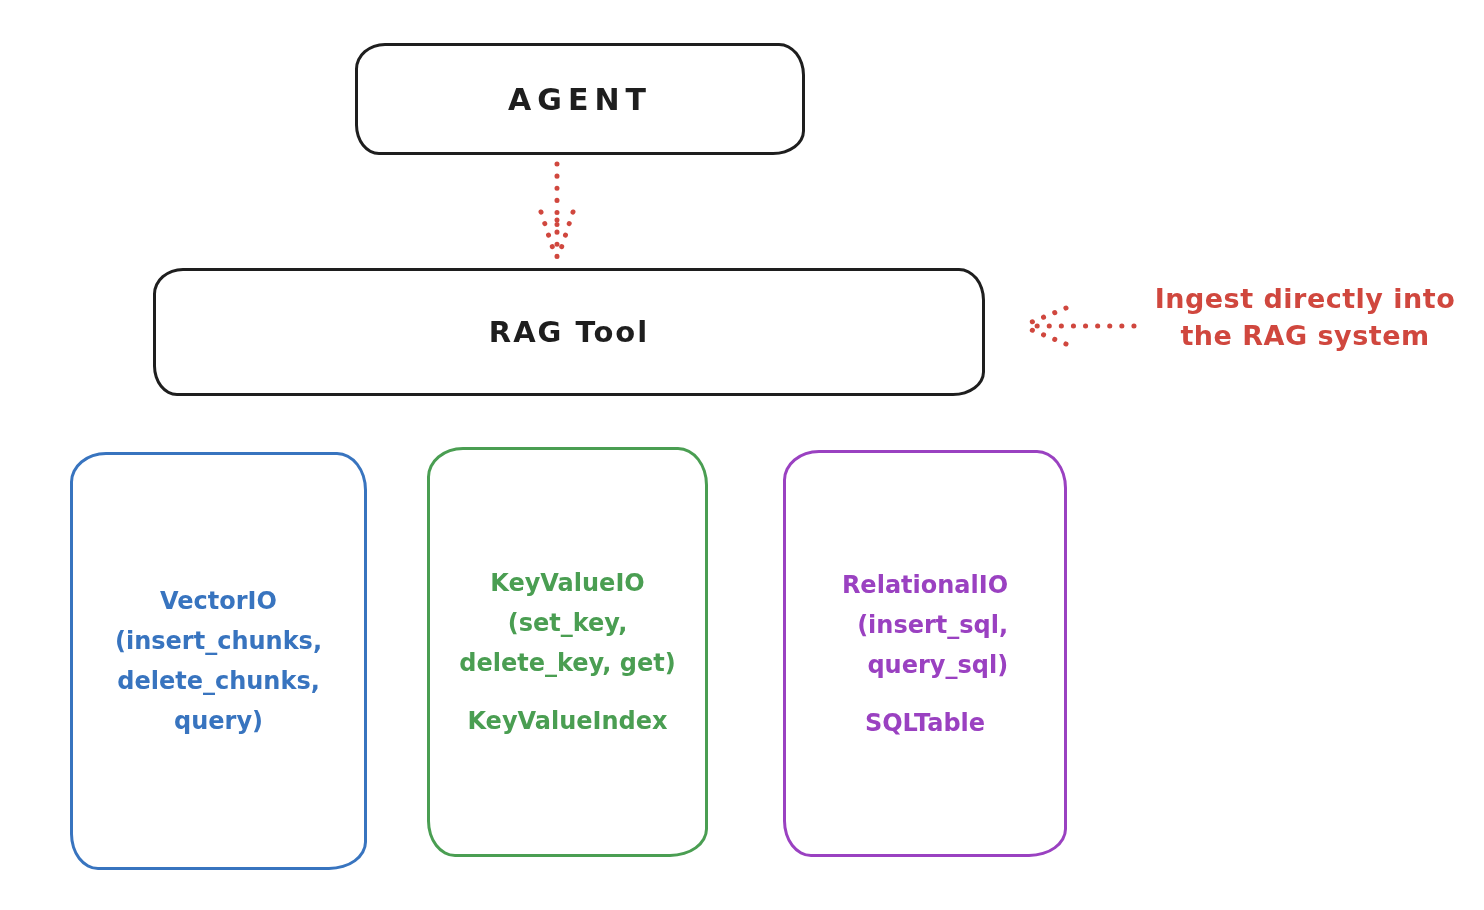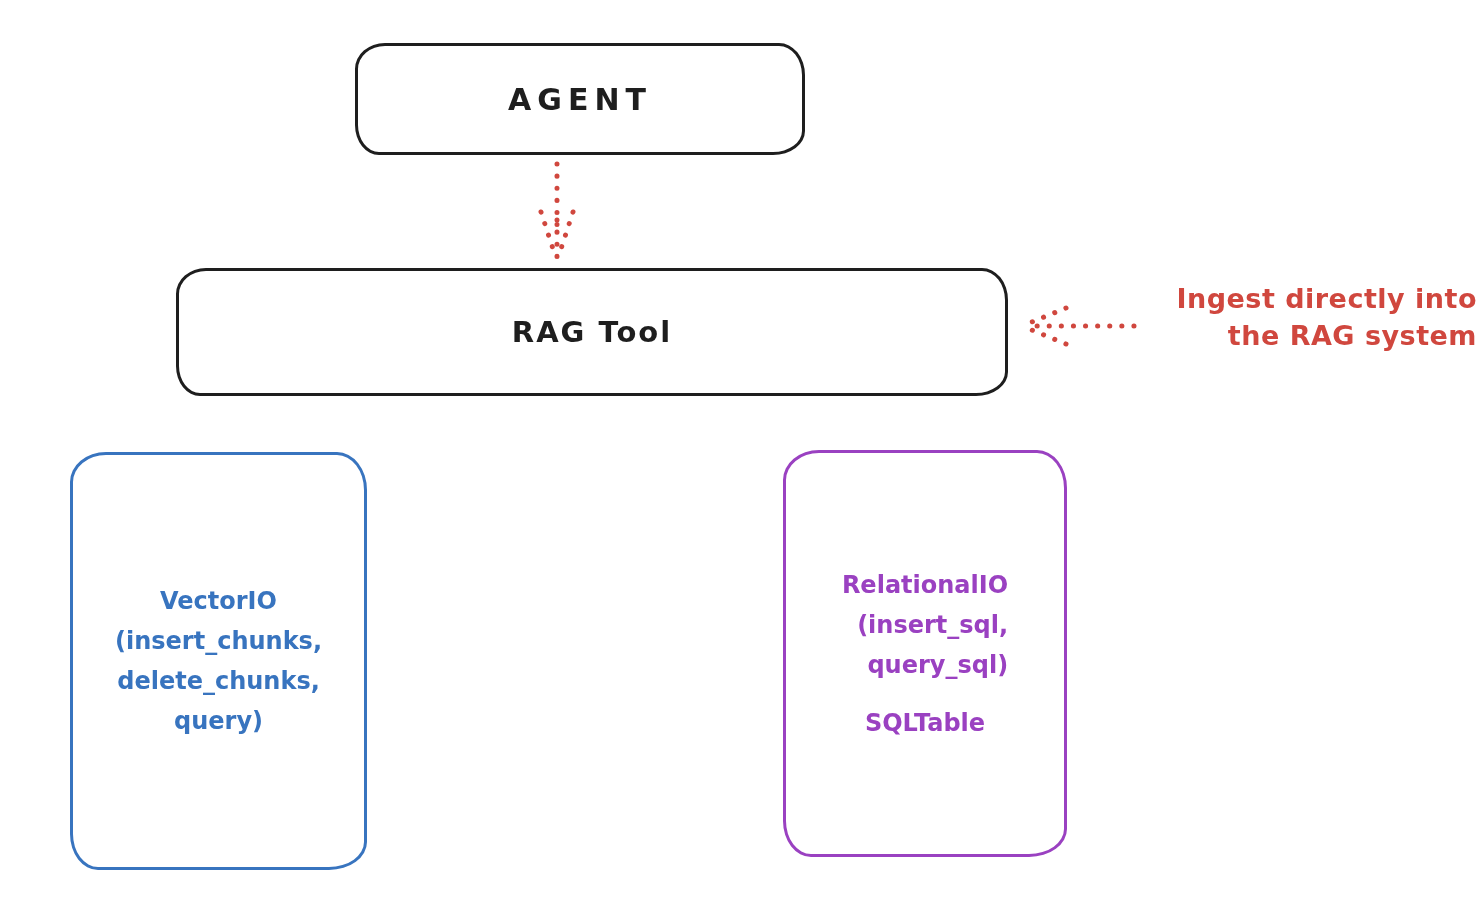--- a/index.html
+++ b/index.html
@@ -30,31 +30,31 @@
   }
   .box-label{
     color:var(--stroke);
     font-weight:700;
     font-size:29px;
     letter-spacing:2px;
     text-align:center;
   }
   .agent-box{left:355px;top:43px;width:450px;height:112px;}
   .agent-box .box-label{letter-spacing:6px;font-size:30px;}
-  .ragtool-box{left:153px;top:268px;width:832px;height:128px;margin-left:23px;}
+  .ragtool-box{left:153px;top:268px;width:832px;height:128px;}
 
   .arrow-svg{position:absolute;color:var(--red);}
   .arrow-down{left:534px;top:160px;}
   .arrow-left{left:1010px;top:299px;}
 
   .annotation{
     position:absolute;left:1133px;top:280px;width:344px;
     color:var(--red);
     font-size:27px;font-weight:700;line-height:37px;
-    text-align:right;white-space:pre-line;
+    text-align:center;white-space:pre-line;
     letter-spacing:0.5px;
   }
 
   .store-box{
     position:absolute;
     border:3.5px solid;
     border-radius:36px 30px 38px 28px / 30px 38px 28px 36px;
     background:var(--bg);
     display:flex;flex-direction:column;align-items:center;justify-content:center;
     gap:18px;
@@ -99,20 +99,26 @@
   <div class="annotation">Ingest directly into
 the RAG system</div>
 
   <div class="store-box store-blue">
     <div class="interface-label">VectorIO
 (insert_chunks,
 delete_chunks,
 query)</div>
   </div>
 
+  <div class="store-box store-green">
+    <div class="interface-label">KeyValueIO
+(set_key,
+delete_key, get)</div>
+    <div class="index-label">KeyValueIndex</div>
+  </div>
 
   <div class="store-box store-purple">
     <div class="interface-label">RelationalIO
 (insert_sql,
 query_sql)</div>
     <div class="index-label">SQLTable</div>
   </div>
 
 </div>
 

